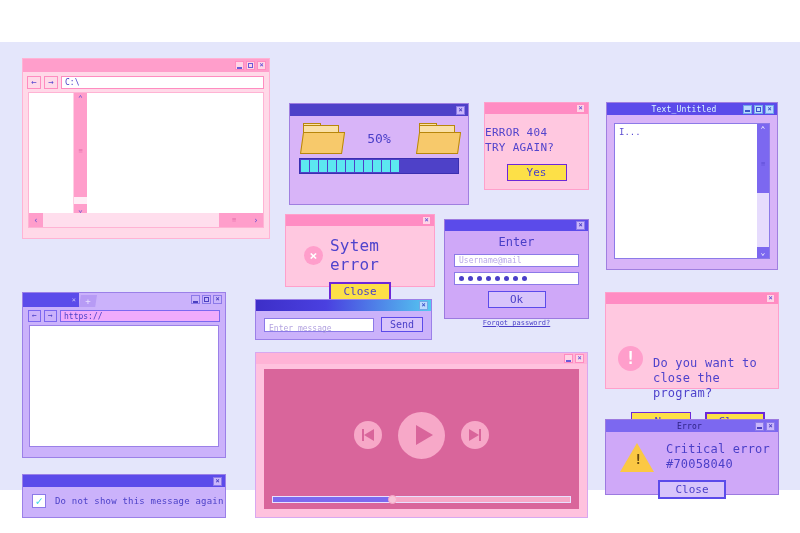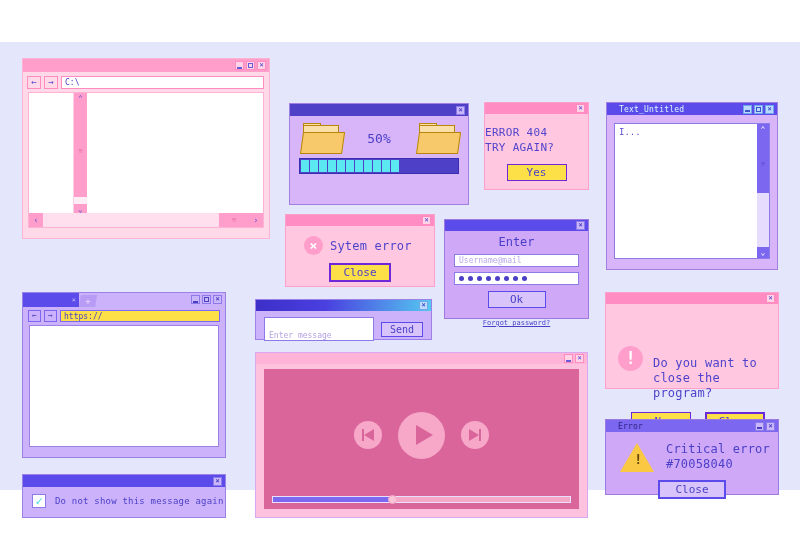--- a/index.html
+++ b/index.html
@@ -23,22 +23,22 @@
     background: #e4e6fb;
   }
   .win { position: absolute; box-sizing: border-box; }
 
   
   .tbar {
     display: flex; align-items: center; justify-content: flex-end;
     box-sizing: border-box;
   }
   .tbar .ttl {
-    flex: 1; text-align: left; font-size: 8px; letter-spacing: .2px;
-    padding-left: 12px; white-space: nowrap; overflow: hidden;
+    flex: 1; text-align: center; font-size: 8px; letter-spacing: .2px;
+    padding-left: 18px; white-space: nowrap; overflow: hidden;
   }
   .ctrls { display: flex; gap: 2px; padding-right: 3px; }
   .cbtn {
     width: 9px; height: 9px; box-sizing: border-box;
     display: flex; align-items: center; justify-content: center;
     font-size: 7px; line-height: 1;
   }
   
   .pk .cbtn { background: #ffd4e6; border: 1px solid #ff8cc0; color: #6a5ad8; }
   
@@ -199,21 +199,21 @@
     background: #ffc8e0; border: 1px solid #ffa0cb;
   }
   #syserr .tbar { height: 11px; background: #ff8cc3; }
   .msgrow { display: flex; align-items: center; gap: 7px; padding: 10px 0 0 18px; }
   .circ-x {
     width: 19px; height: 19px; border-radius: 50%; background: #ff9ecb;
     display: flex; align-items: center; justify-content: center;
     color: #ffffff; font-size: 13px; font-weight: bold; line-height: 1;
     flex-shrink: 0;
   }
-  .msgrow .m { font-size: 12px; color: #4f43cc; letter-spacing: .2px; }
+  .msgrow .m { font-size: 16px; color: #4f43cc; letter-spacing: .2px; }
   #syserr .pbtn { width: 62px; margin: 8px auto 0; border-width: 2px; }
 
   
   #enterwin {
     left: 444px; top: 177px; width: 145px; height: 100px;
     background: #cfa8f8; border: 1px solid #9c7ae0;
   }
   #enterwin .tbar { height: 11px; background: #5b4bea; }
   #enterwin h2 {
     margin: 4px 0 0; text-align: center; font-size: 12px;
@@ -259,42 +259,42 @@
   #browser .addr-row {
     display: flex; align-items: center; gap: 3px;
     padding: 3px 5px; height: 18px; box-sizing: border-box;
   }
   .navbtn2 {
     width: 13px; height: 12px; background: #cbb2fb; border: 1px solid #7c68f0;
     display: flex; align-items: center; justify-content: center;
     color: #4a3fc8; font-size: 8px; line-height: 1; box-sizing: border-box;
   }
   #browser .addr-field {
-    flex: 1; height: 12px; background: #fde047; border: 1px solid #7c68f0;
+    flex: 1; height: 12px; background: #f0abfc; border: 1px solid #7c68f0;
     font-size: 8px; color: #4a42c8; padding: 0 3px; line-height: 11px;
     box-sizing: border-box;
   }
   #browser .page {
     margin: 0 6px; height: 122px; background: #fff;
     border: 1px solid #9b80e8; box-sizing: border-box;
   }
 
   
   #msgwin {
     left: 255px; top: 257px; width: 177px; height: 41px;
     background: #cbb2fb; border: 1px solid #9b80e8;
   }
   #msgwin .tbar {
     height: 11px;
     background: linear-gradient(90deg, #3d2fc8 0%, #4a40e0 40%, #54c8f0 100%);
   }
   #msgwin .row { display: flex; align-items: center; gap: 7px; padding: 6px 8px; }
   #msgwin .mfield {
     flex: 1; height: 14px; background: #fff; border: 1px solid #8c7ae8;
-    font-size: 8px; color: #b3a3e0; padding: 11px 4px; line-height: 13px;
+    font-size: 8px; color: #b3a3e0; padding: 3px 4px; line-height: 13px;
     box-sizing: border-box;
   }
   #msgwin .ubtn { width: 42px; height: 15px; font-size: 10px; line-height: 12px; }
 
   
   #closeprog {
     left: 605px; top: 250px; width: 174px; height: 97px;
     background: #ffc8e0; border: 1px solid #ffa0cb;
   }
   #closeprog .tbar { height: 11px; background: #ff8cc3; }

